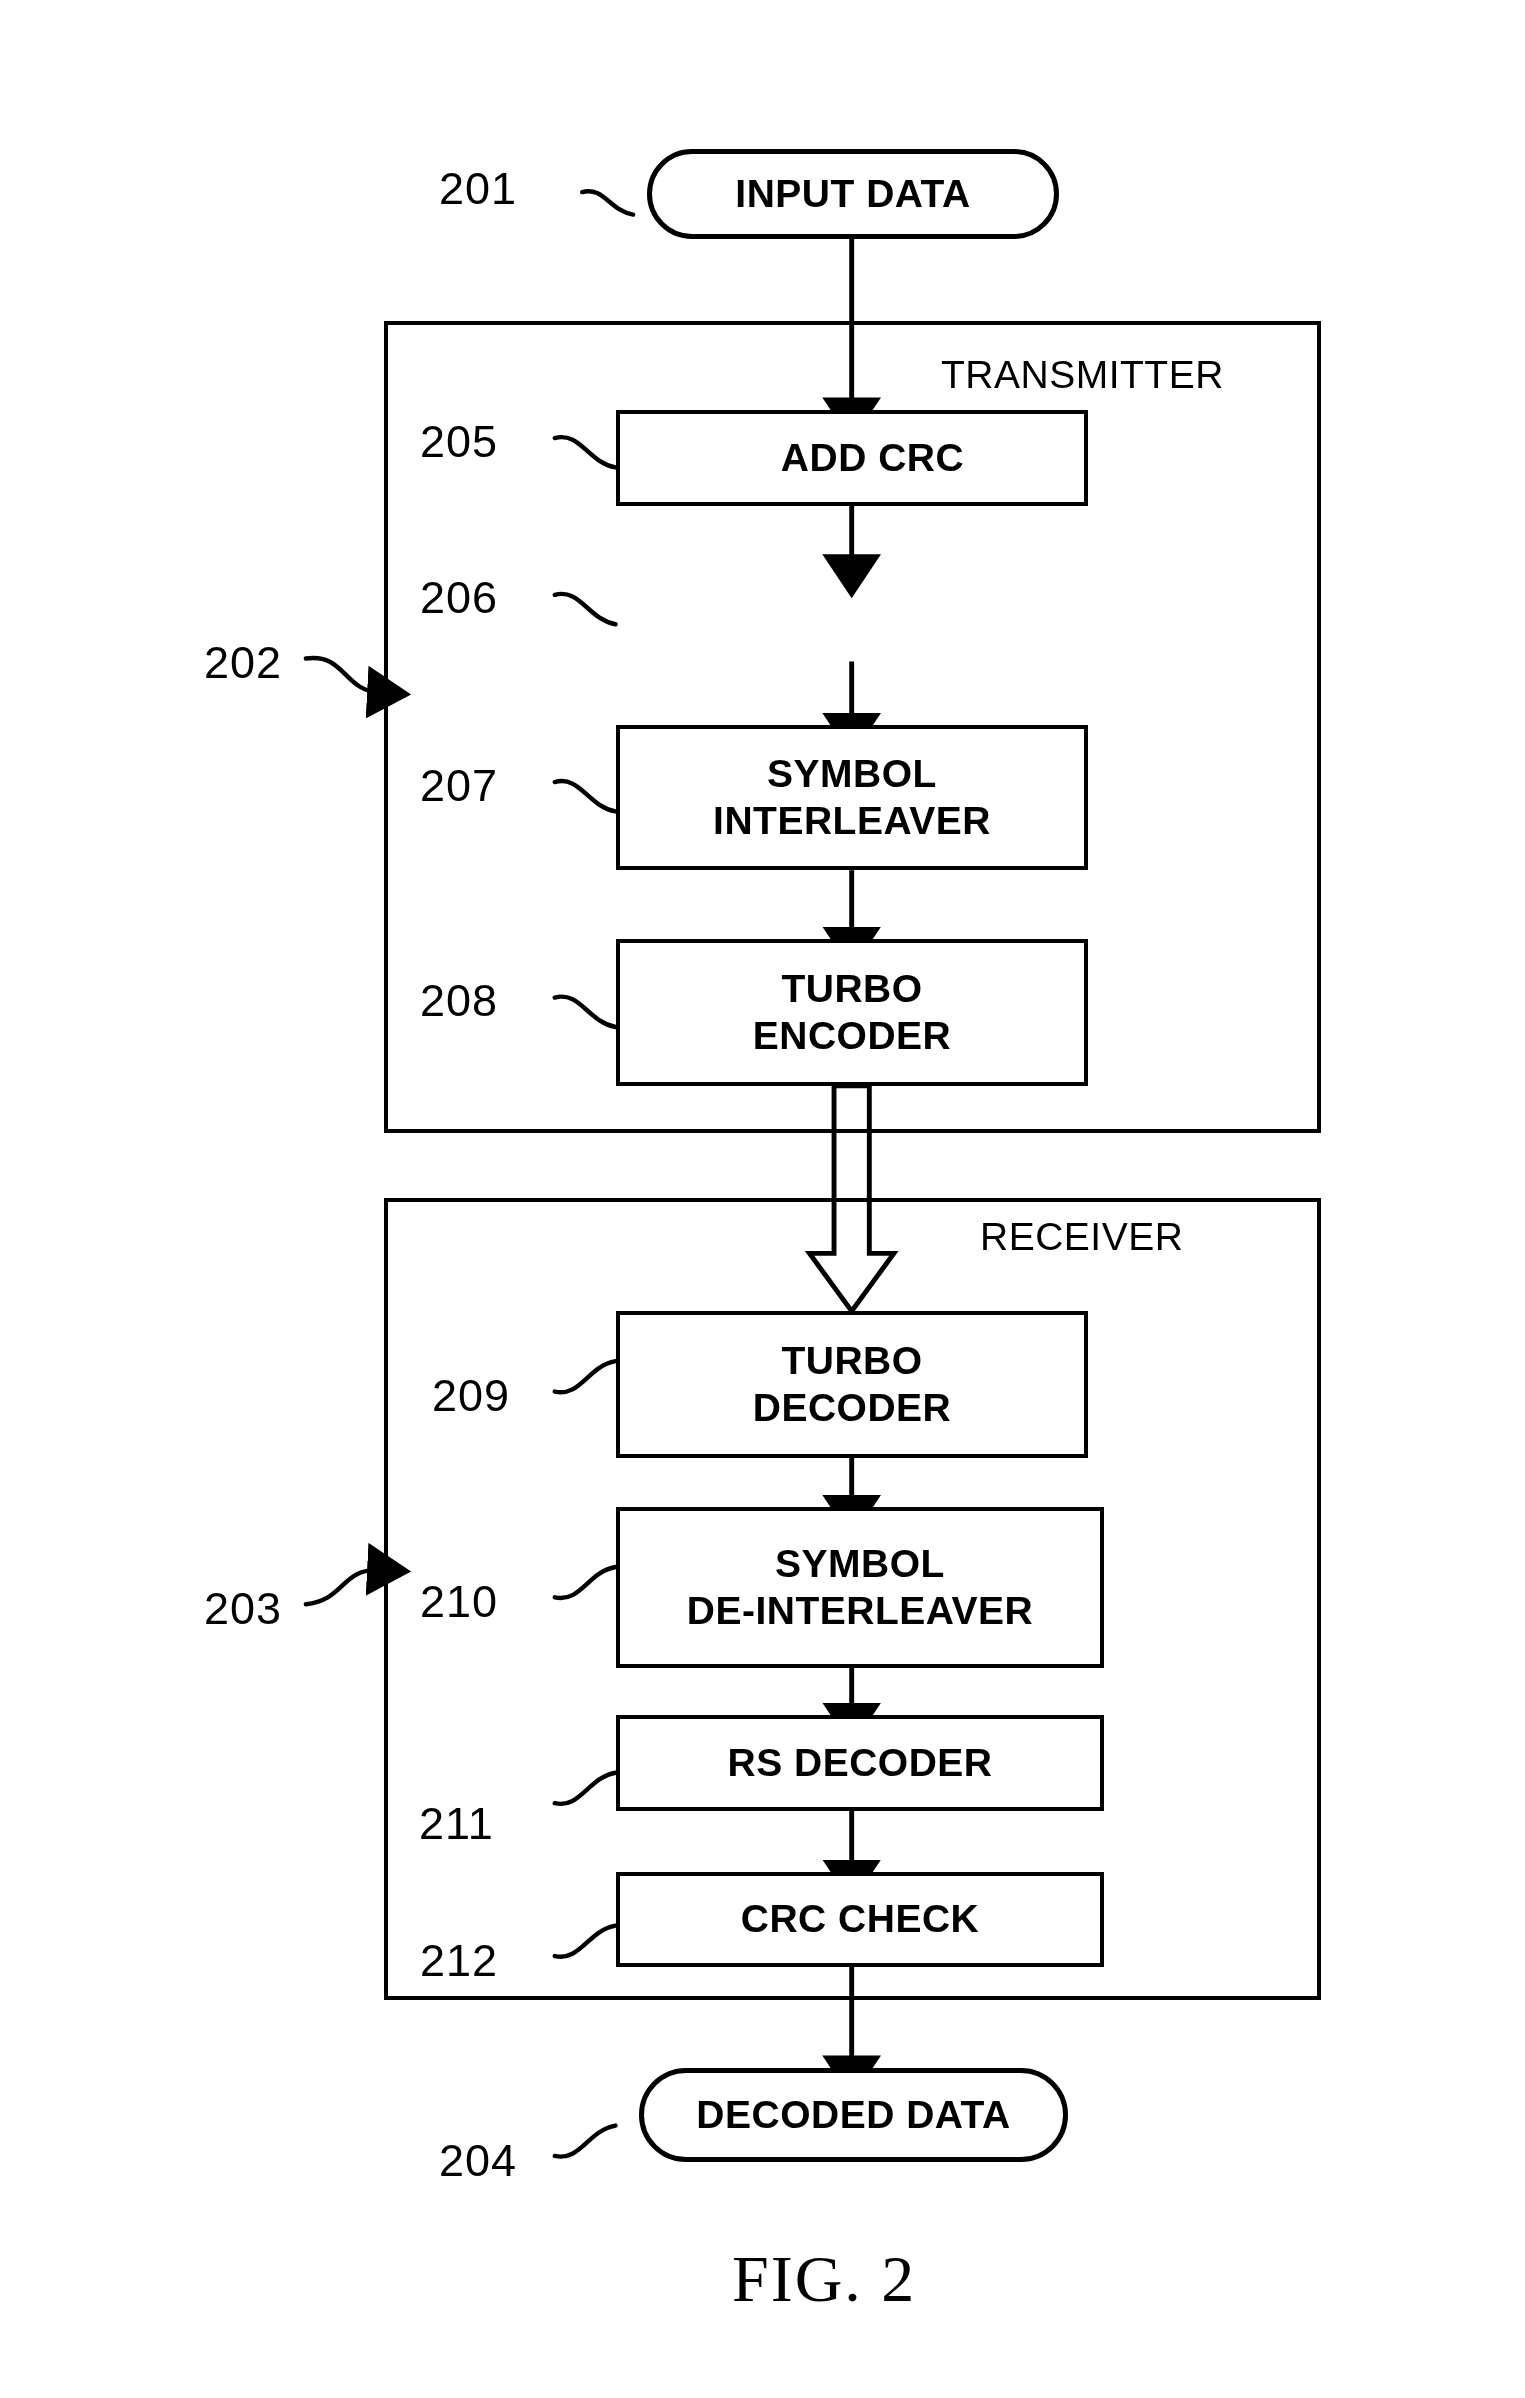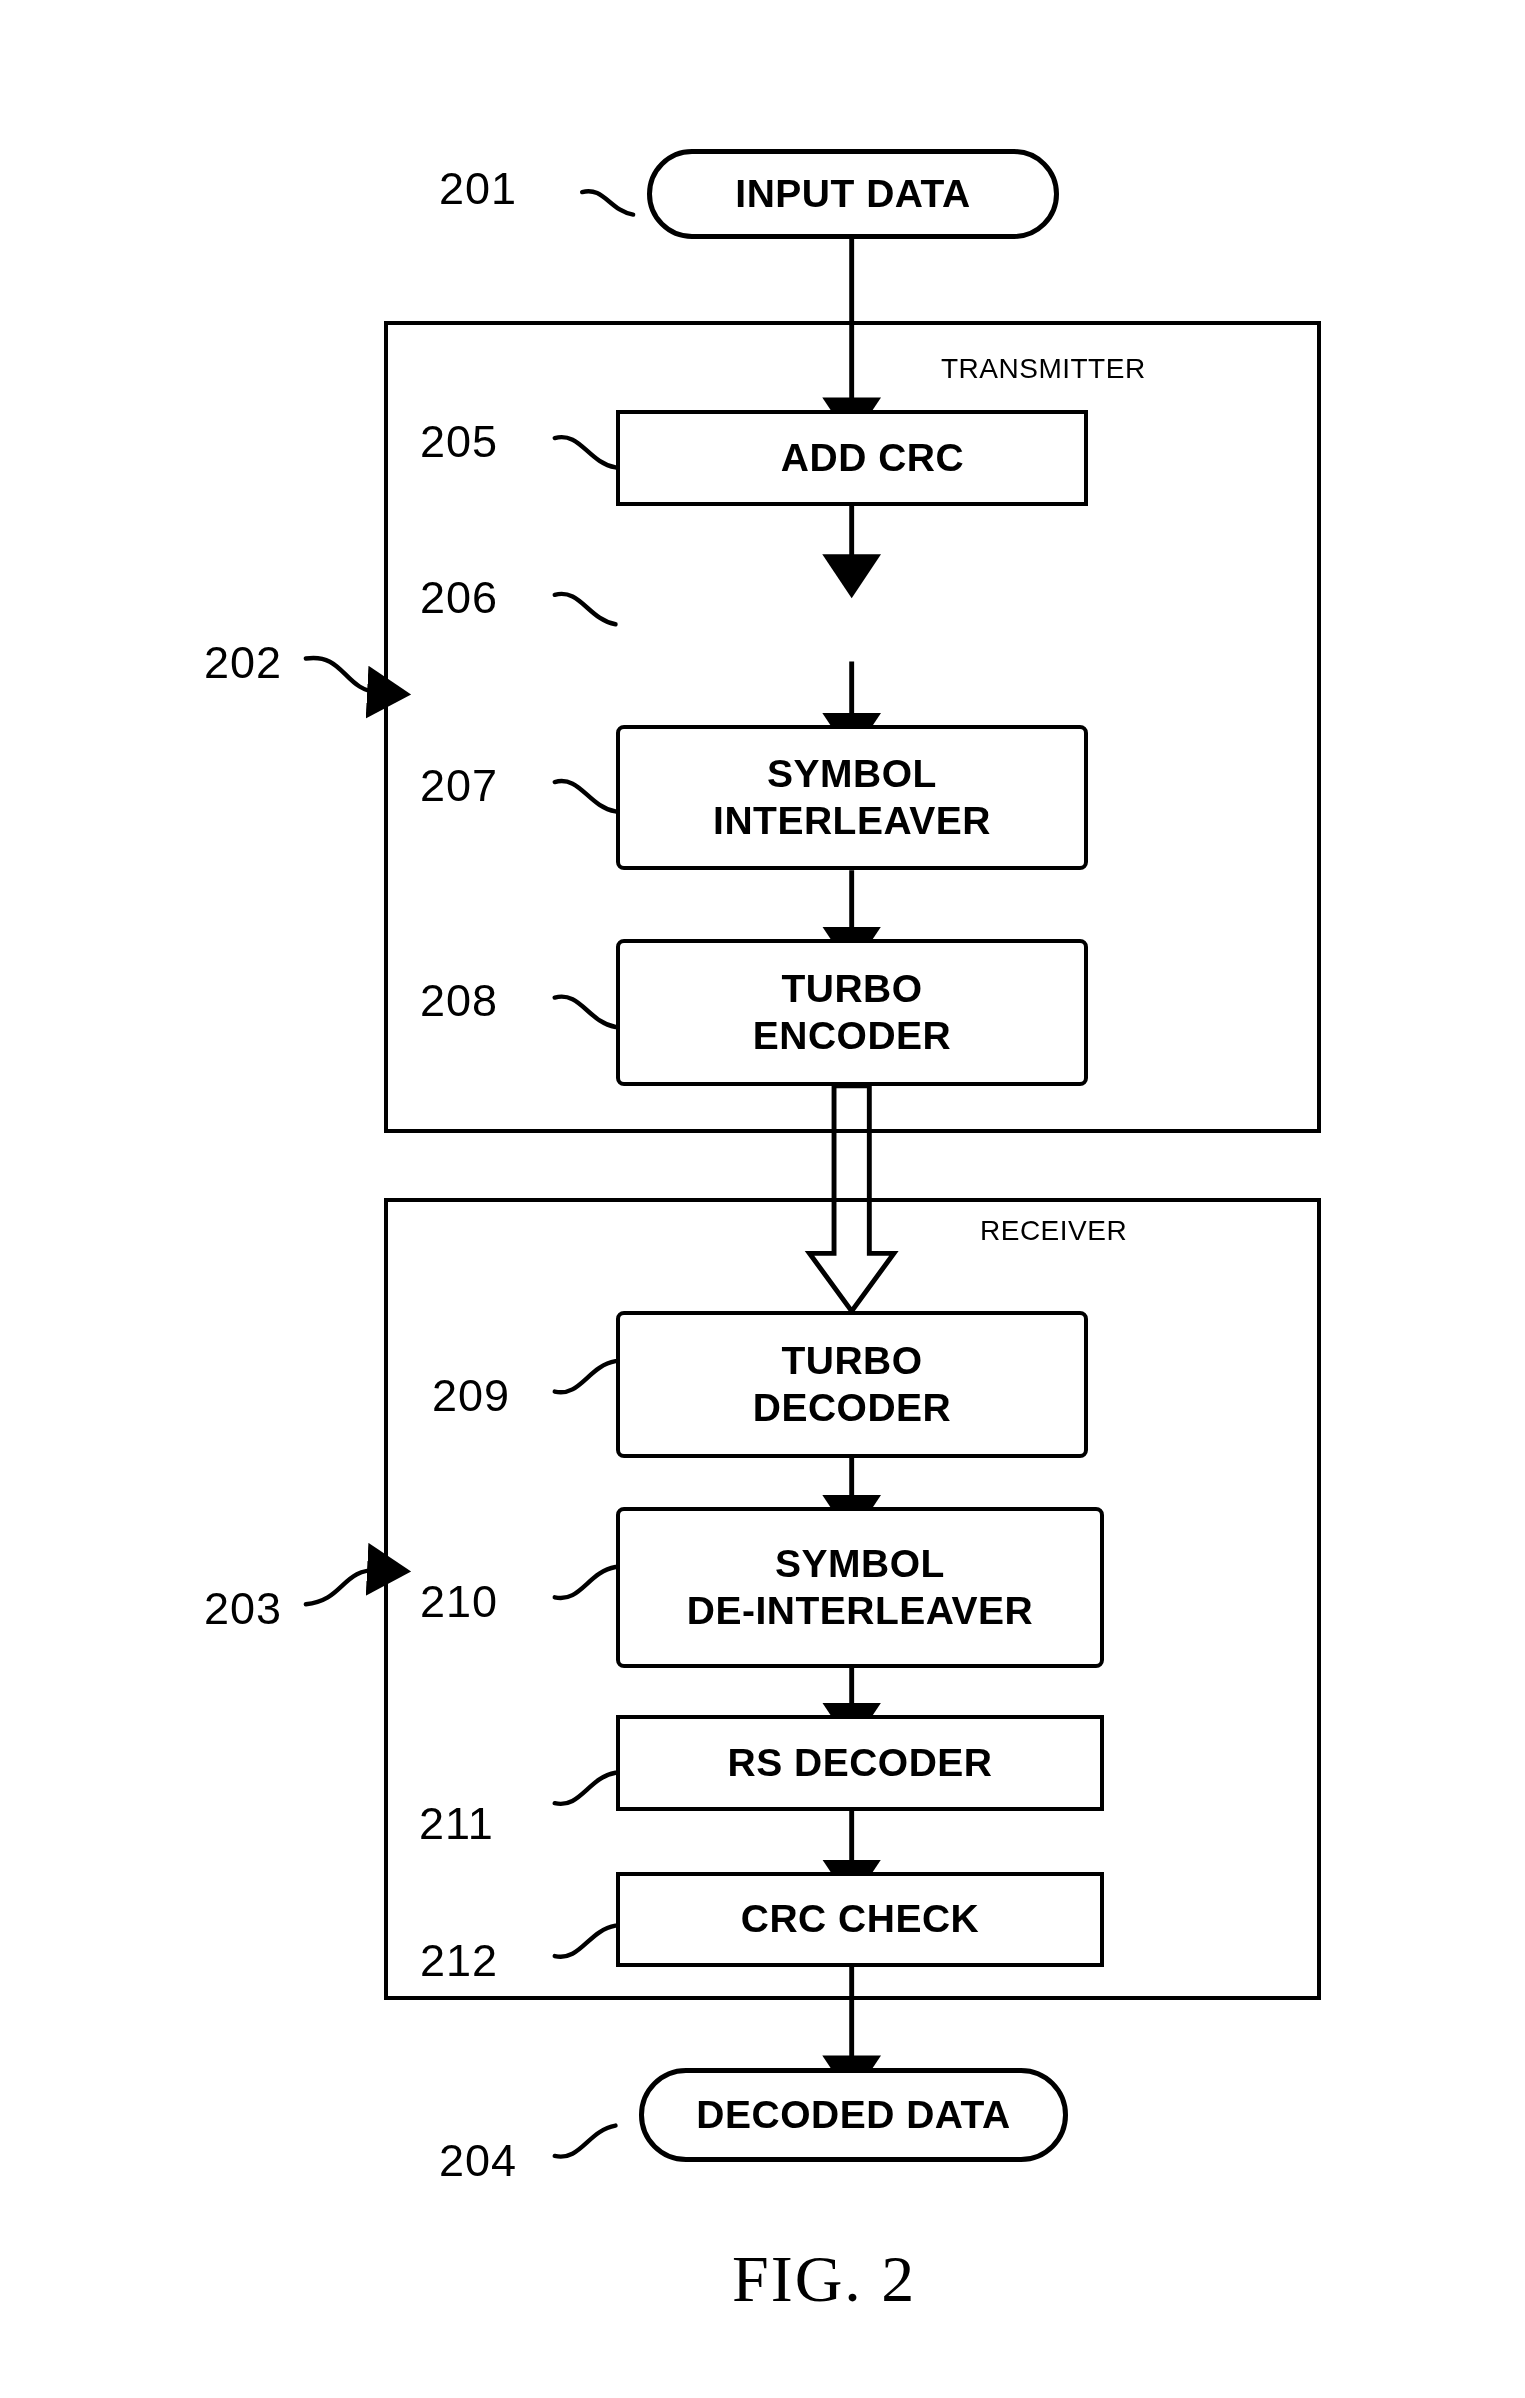--- a/index.html
+++ b/index.html
@@ -6,25 +6,25 @@
   body{width:1525px;height:2398px;position:relative;overflow:hidden;
        font-family:"Liberation Sans",sans-serif;color:#000;}
   #stage{position:absolute;inset:0;width:1282px;height:2398px;}
   svg#canvas{position:absolute;left:0;top:0;width:1525px;height:2398px;}
 
   .node{position:absolute;box-sizing:border-box;border:4.9px solid #000;background:#fff;
         display:flex;align-items:center;justify-content:center;text-align:center;
         font-size:39px;letter-spacing:0.5px;line-height:1.18;font-weight:700;}
   .stadium{border-radius:979px;border-width:5.9px;}
   .group{position:absolute;box-sizing:border-box;border:4.9px solid #000;background:transparent;}
-  .grouplabel{position:absolute;font-size:28px;letter-spacing:0.5px;white-space:nowrap;}
+  .grouplabel{position:absolute;font-size:39px;letter-spacing:0.5px;white-space:nowrap;}
   .refnum{position:absolute;font-size:45px;letter-spacing:1px;white-space:nowrap;}
   .figcap{position:absolute;font-family:"Liberation Serif",serif;font-size:66px;
           letter-spacing:2px;white-space:nowrap;}
-  .twoline{flex-direction:column;border-radius:8px;}
+  .twoline{flex-direction:column;}
   .twoline span{display:block;}
 </style>
 </head>
 <body>
 
 <div id="stage">
 
   <svg id="canvas" viewBox="0 0 1556 2447">
     <defs>
       <marker id="solidArrow" markerWidth="16" markerHeight="16" refX="2.5" refY="6" orient="auto" markerUnits="strokeWidth">

